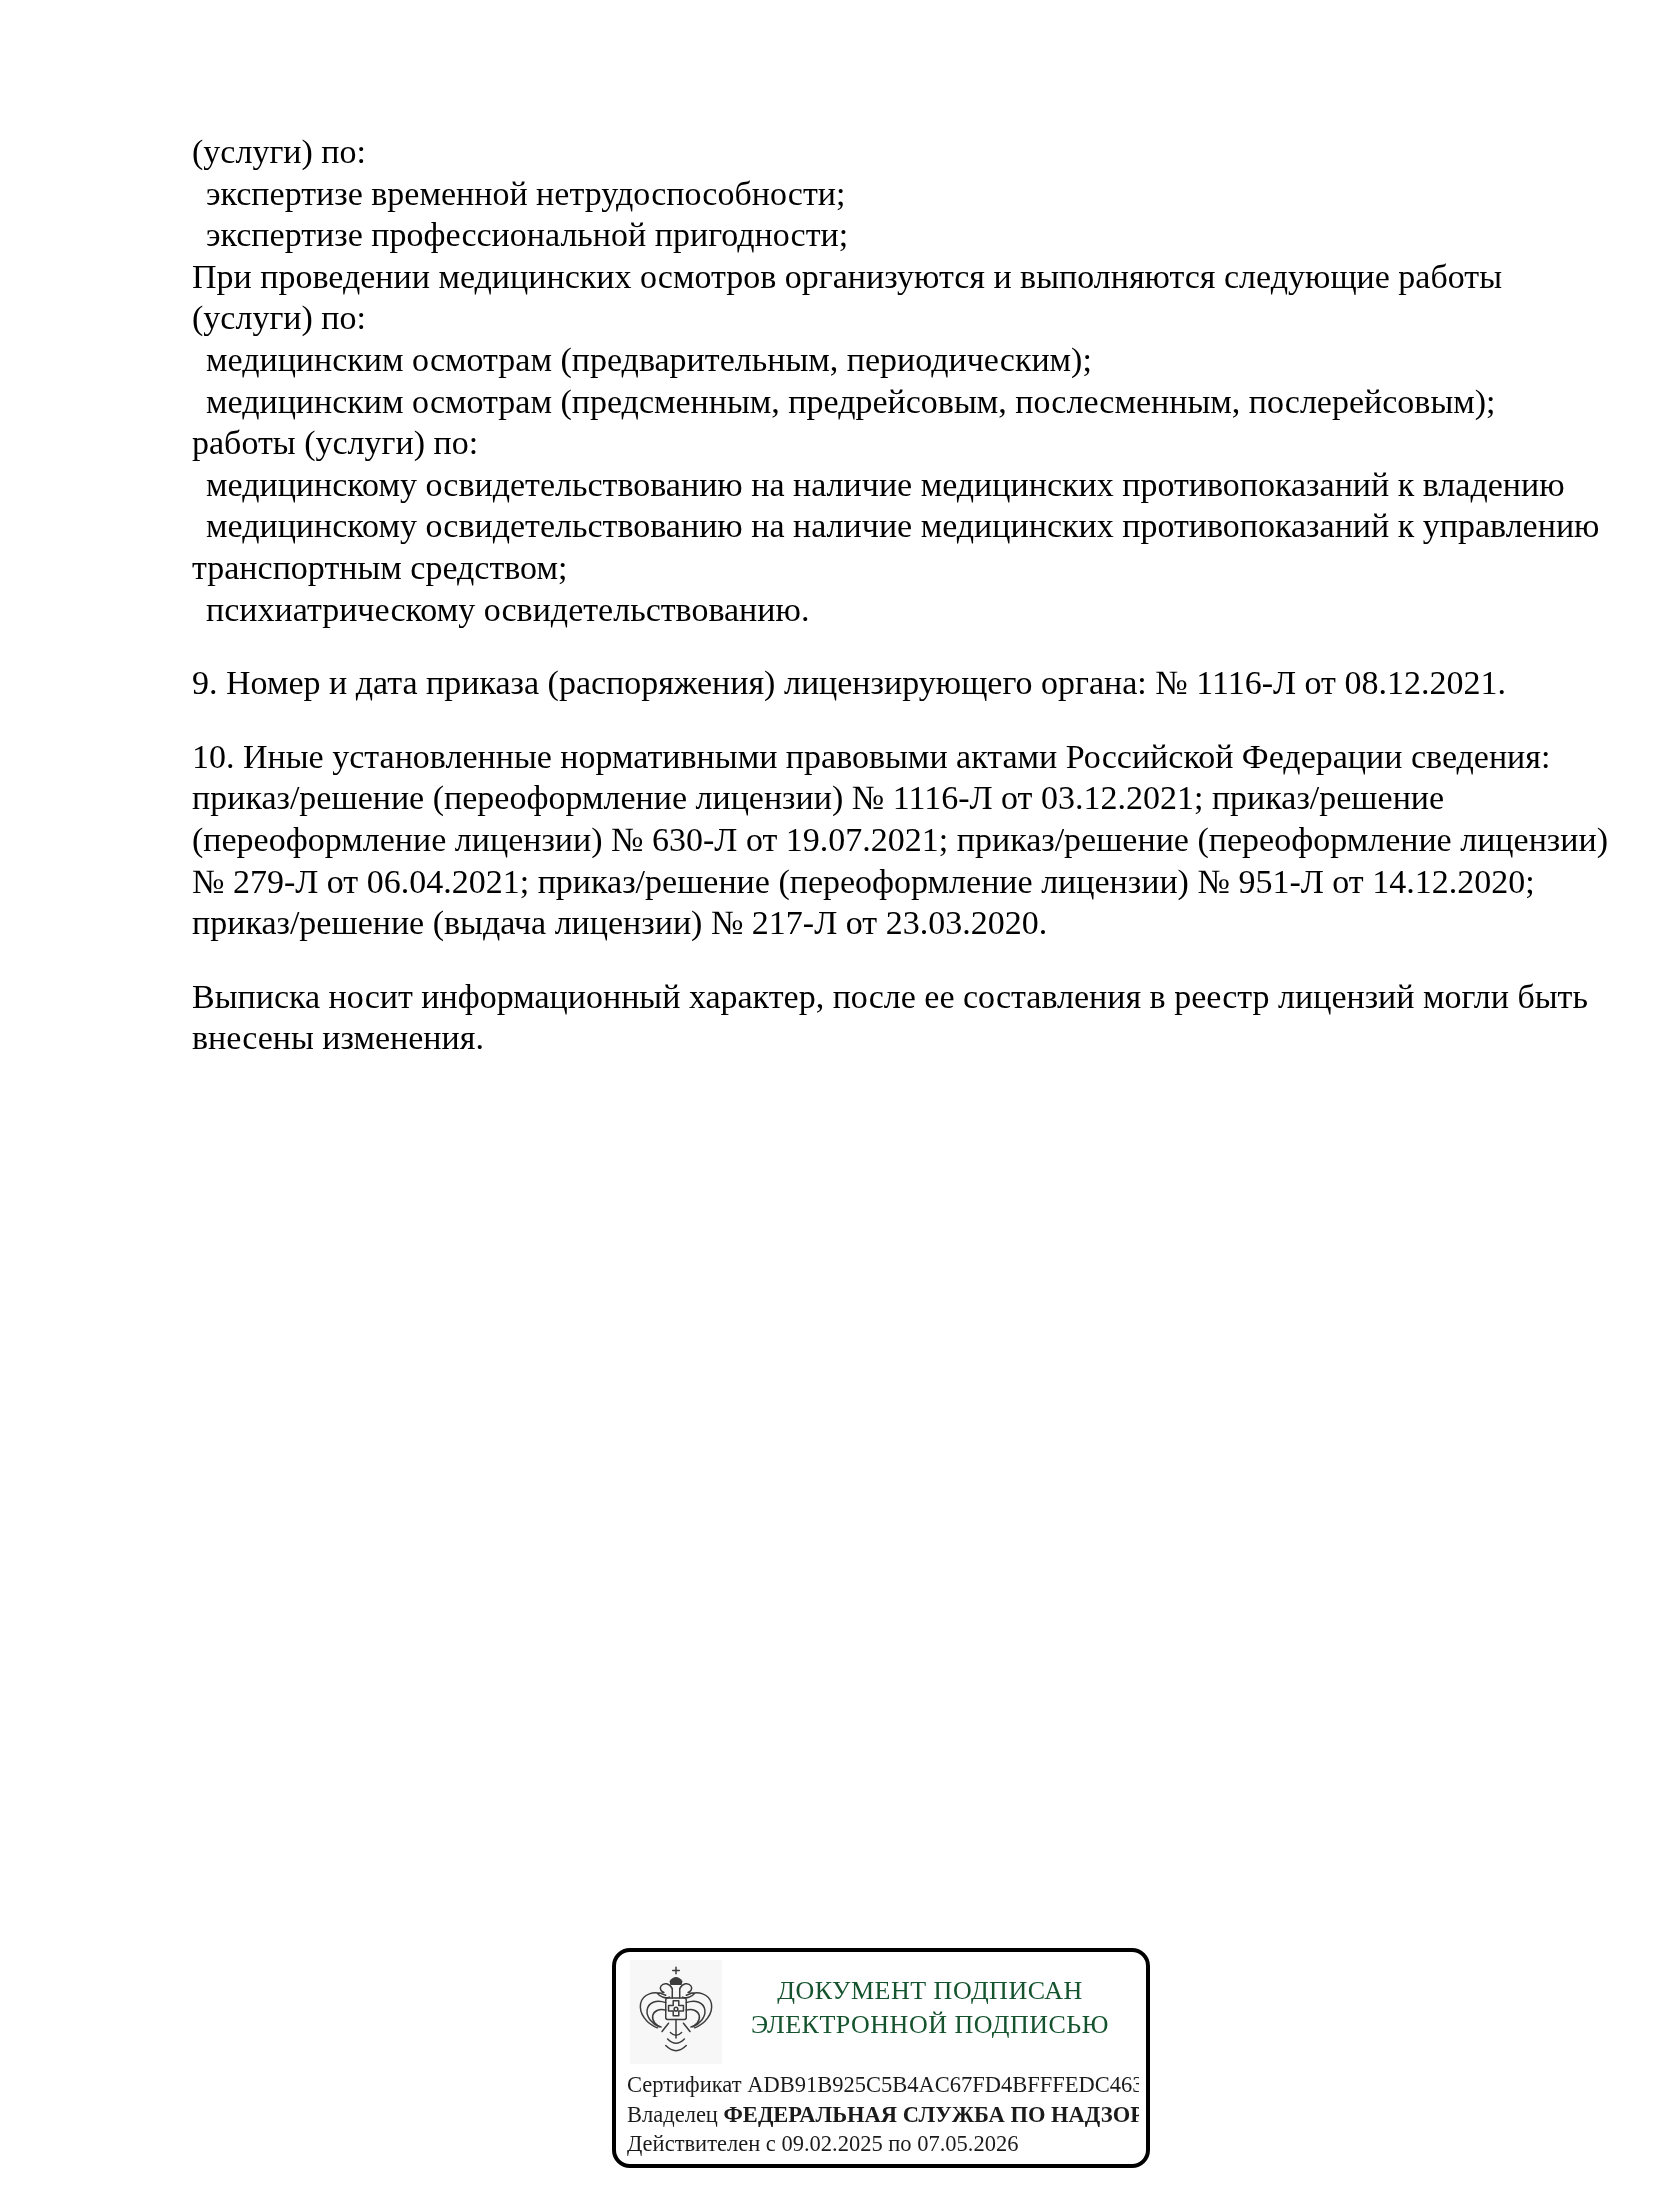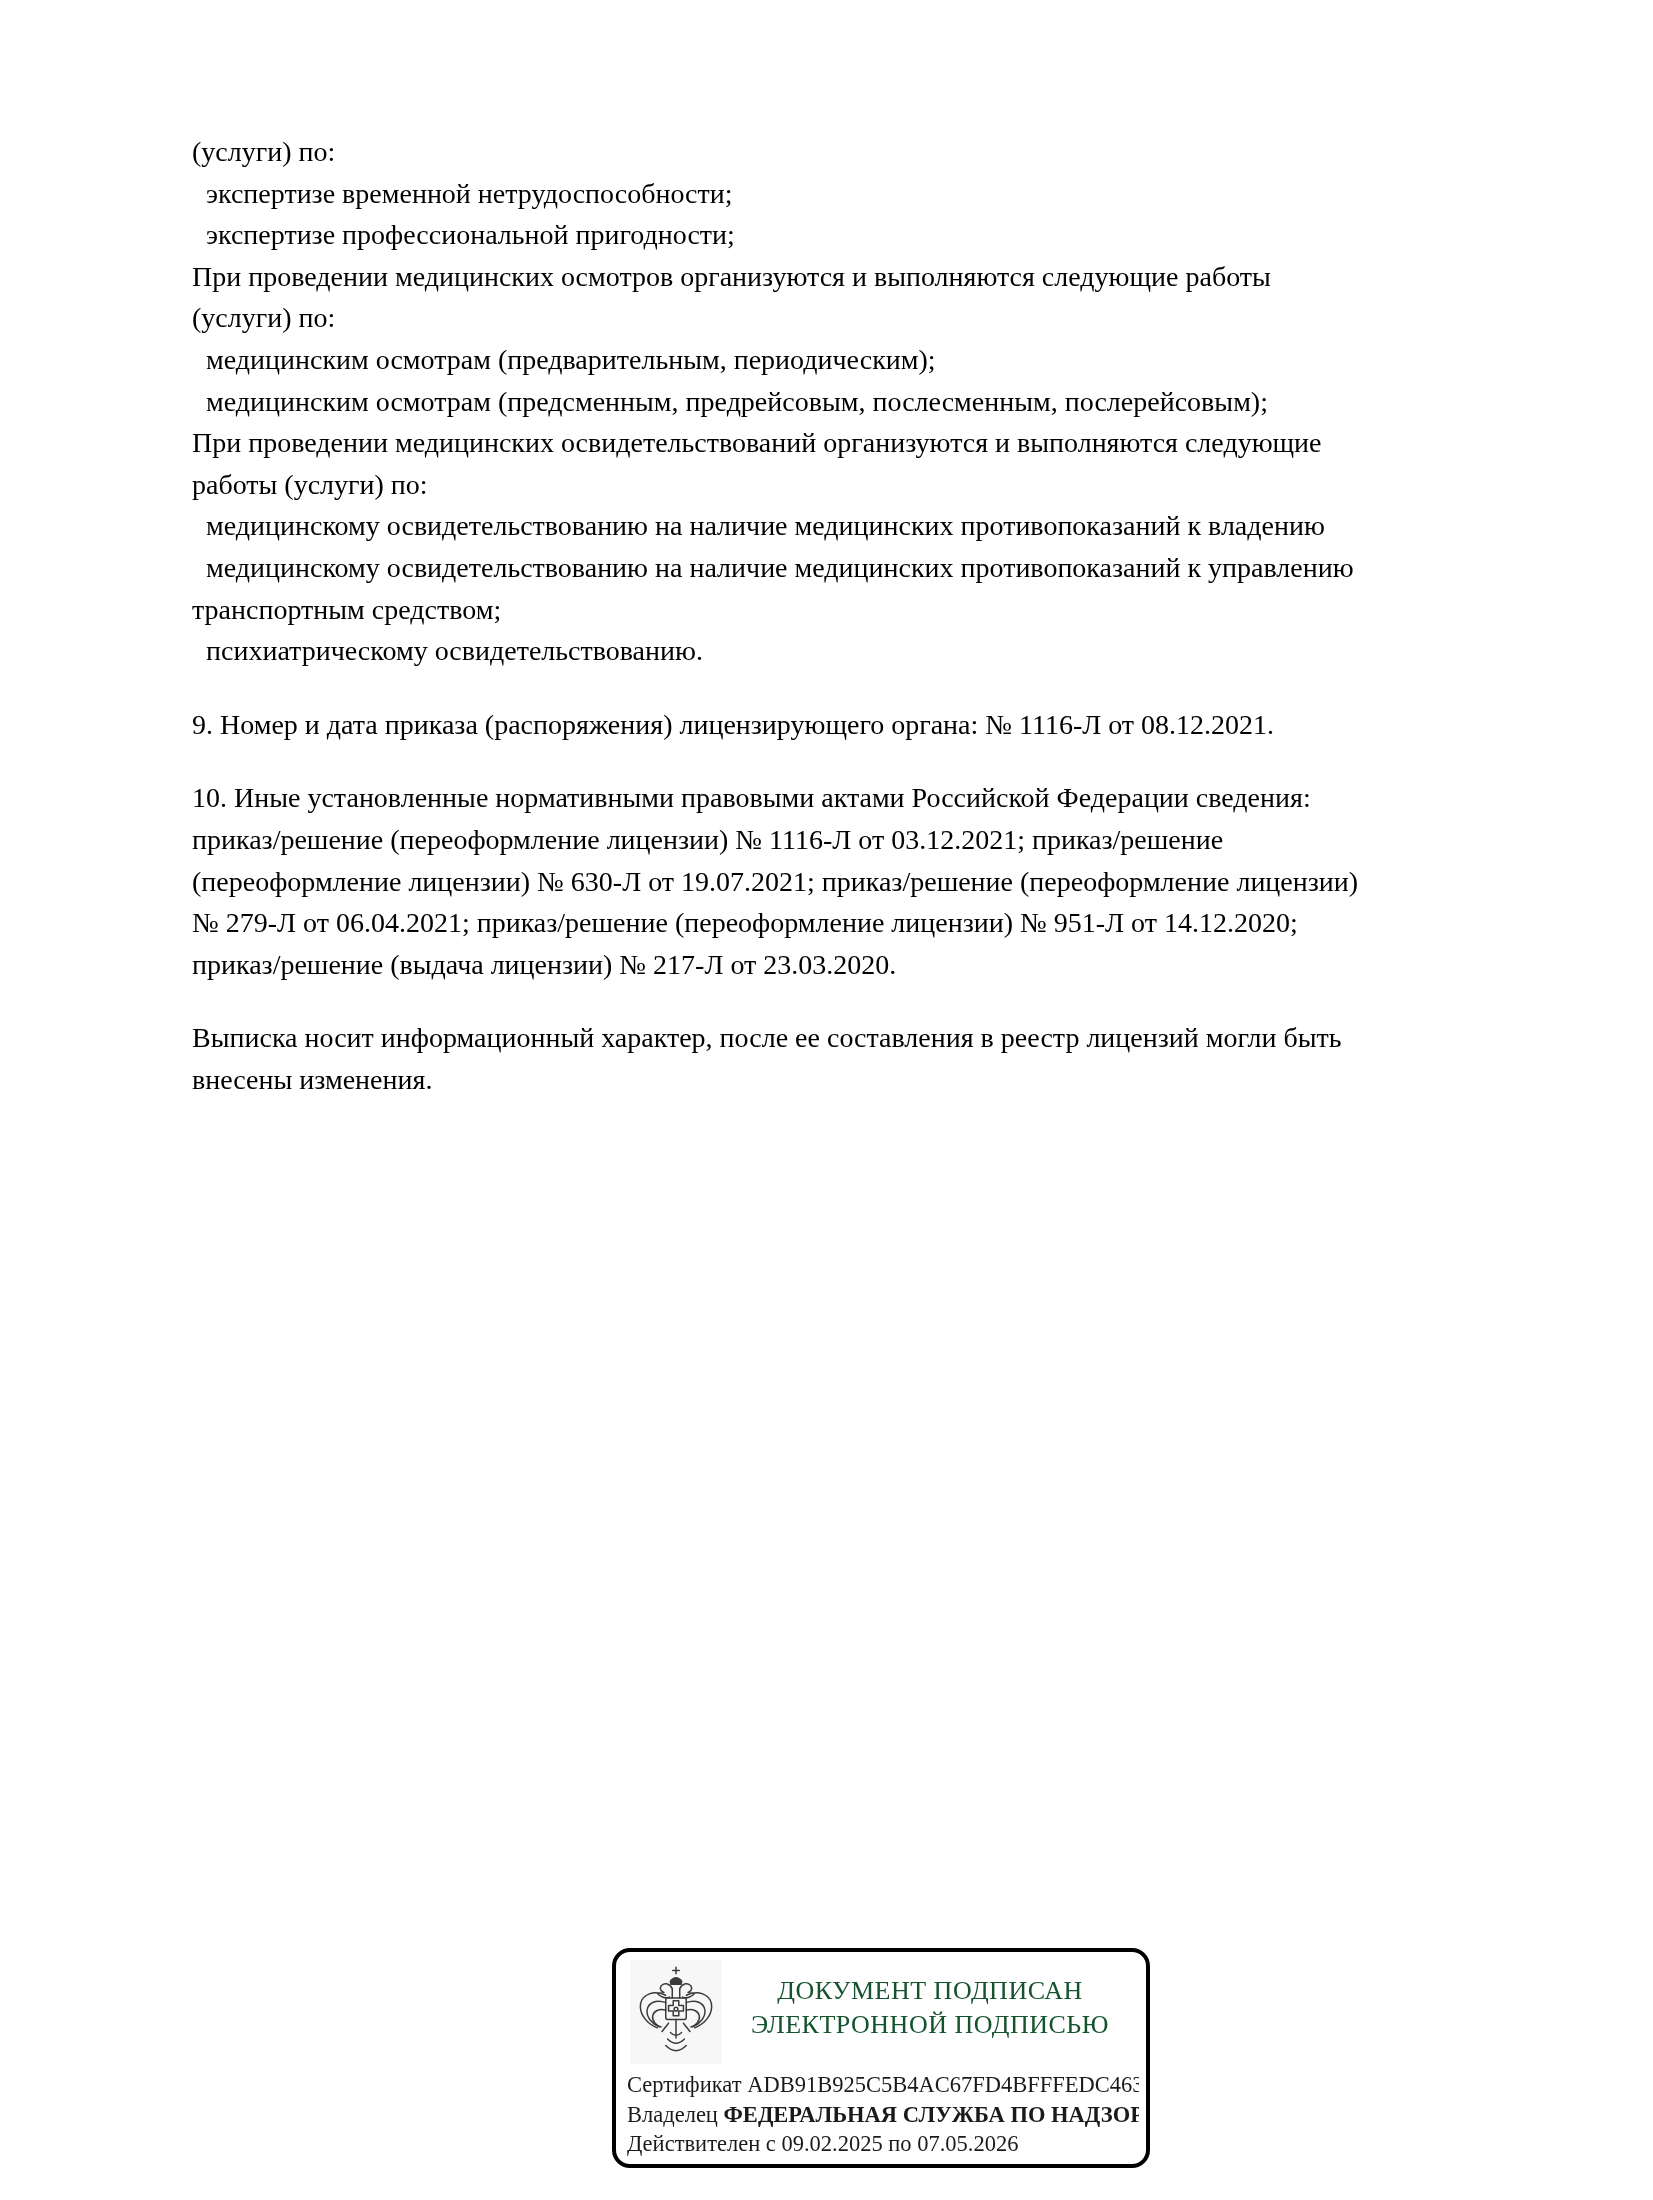--- a/index.html
+++ b/index.html
@@ -13,21 +13,21 @@
     height: 2200px;
     background: #ffffff;
     overflow: hidden;
     font-family: "Liberation Serif", "DejaVu Serif", serif;
     color: #000000;
   }
   .body-text {
     position: absolute;
     left: 192px;
     top: 131px;
-    font-size: 28px;
+    font-size: 34px;
     line-height: 41.6px;
     color: #000000;
     white-space: nowrap;
   }
   .paragraph { margin-bottom: 32px; }
   .line { white-space: nowrap; }
   .line.indent { padding-left: 14px; }
 
   
   .stamp {
@@ -83,21 +83,20 @@
 
   <div class="body-text" id="body-text">
       <div class="paragraph">
         <div class="line">(услуги) по:</div>
         <div class="line indent">экспертизе временной нетрудоспособности;</div>
         <div class="line indent">экспертизе профессиональной пригодности;</div>
         <div class="line">При проведении медицинских осмотров организуются и выполняются следующие работы</div>
         <div class="line">(услуги) по:</div>
         <div class="line indent">медицинским осмотрам (предварительным, периодическим);</div>
         <div class="line indent">медицинским осмотрам (предсменным, предрейсовым, послесменным, послерейсовым);</div>
-        <div class="line">При проведении медицинских освидетельствований организуются и выполняются следующие</div>
         <div class="line">работы (услуги) по:</div>
         <div class="line indent">медицинскому освидетельствованию на наличие медицинских противопоказаний к владению</div>
         <div class="line indent">медицинскому освидетельствованию на наличие медицинских противопоказаний к управлению</div>
         <div class="line">транспортным средством;</div>
         <div class="line indent">психиатрическому освидетельствованию.</div>
       </div>
       <div class="paragraph">
         <div class="line">9. Номер и дата приказа (распоряжения) лицензирующего органа: № 1116-Л от 08.12.2021.</div>
       </div>
       <div class="paragraph">

